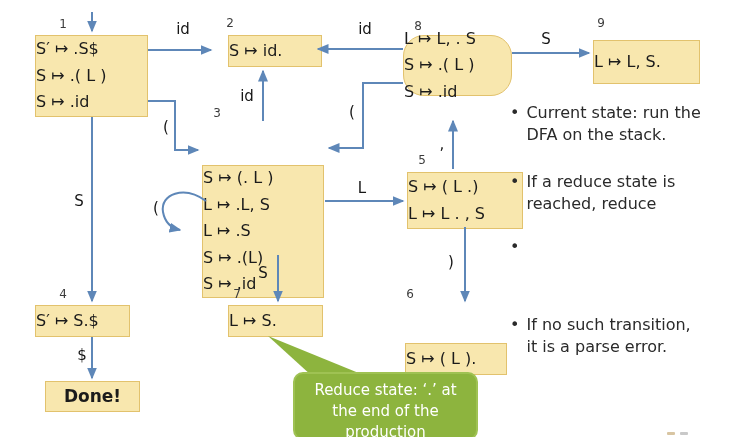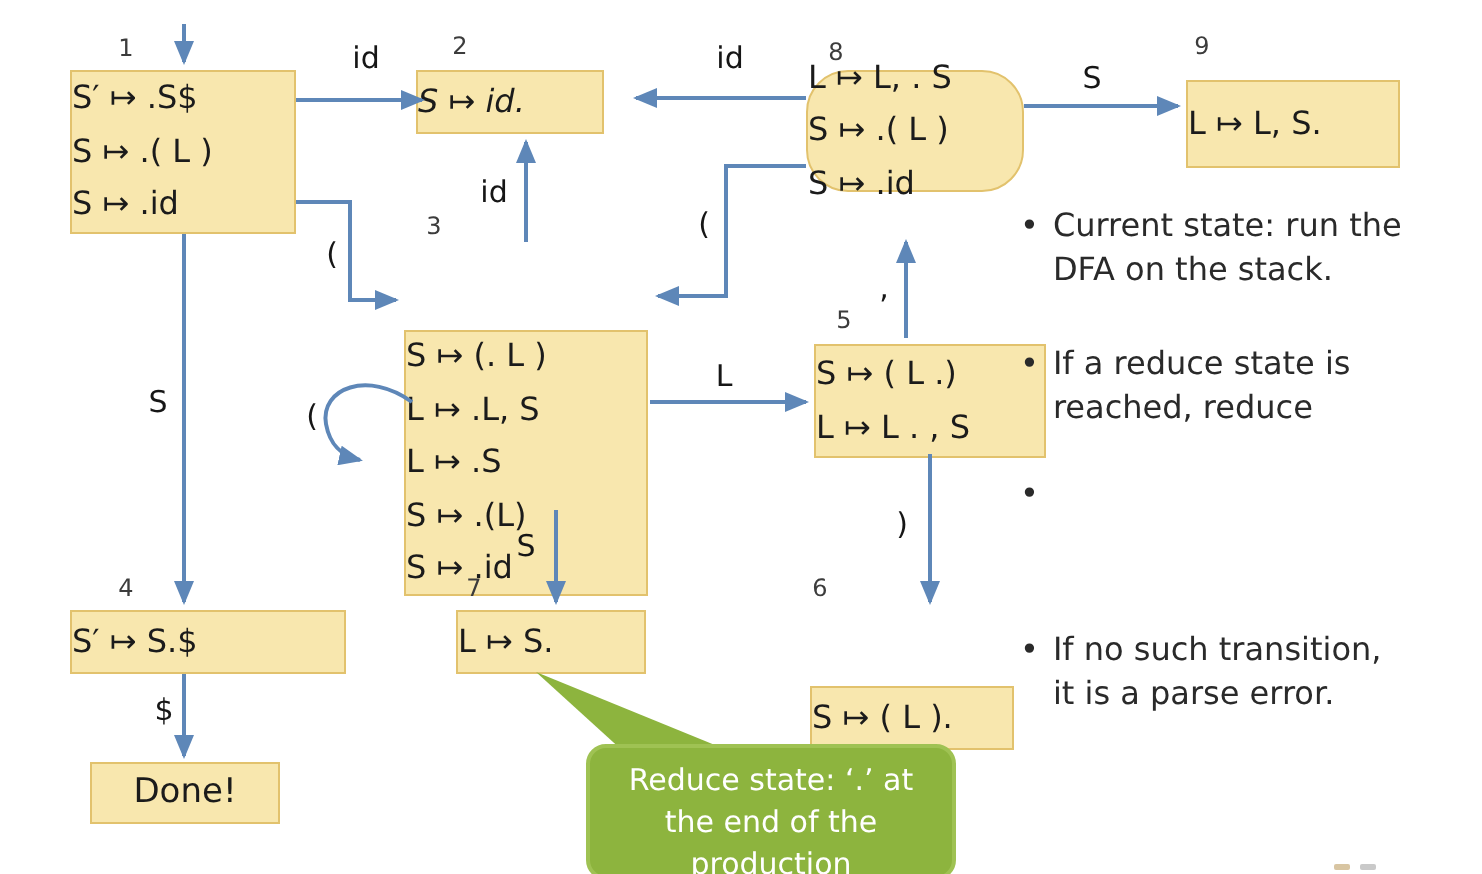--- a/index.html
+++ b/index.html
@@ -27,52 +27,52 @@
 </head>
 <body>
 
 <div class="stage">
 
   <div class="box" style="left:35px;top:35px;width:113px;height:82px;">
     <div class="ln">S′ ↦ .S$</div>
     <div class="ln">S ↦ .( L )</div>
     <div class="ln">S ↦ .id</div>
   </div>
-  <div class="box" style="left:208px;top:35px;width:94px;height:32px;font-style:italic;">
+  <div class="box" style="left:228px;top:35px;width:94px;height:32px;">
     <div class="ln">S ↦ id.</div>
   </div>
   <div class="box" style="left:202px;top:122px;width:122px;height:133px;margin-top:43px;">
     <div class="ln">S ↦ (. L )</div>
     <div class="ln">L ↦ .L, S</div>
     <div class="ln">L ↦ .S</div>
     <div class="ln">S ↦ .(L)</div>
     <div class="ln">S ↦ .id</div>
   </div>
-  <div class="box" style="left:35px;top:305px;width:138px;height:32px;">
+  <div class="box" style="left:35px;top:305px;width:95px;height:32px;">
     <div class="ln">S′ ↦ S.$</div>
   </div>
   <div class="box" style="left:407px;top:172px;width:116px;height:57px;">
     <div class="ln">S ↦ ( L .)</div>
     <div class="ln">L ↦ L . , S</div>
   </div>
   <div class="box" style="left:405px;top:305px;width:102px;height:32px;margin-top:38px;">
     <div class="ln">S ↦ ( L ).</div>
   </div>
   <div class="box" style="left:228px;top:305px;width:95px;height:32px;">
     <div class="ln">L ↦ S.</div>
   </div>
   <div class="box" style="left:403px;top:35px;width:109px;height:61px;border-radius:21px;">
     <div class="ln">L ↦ L, . S</div>
     <div class="ln">S ↦ .( L )</div>
     <div class="ln">S ↦ .id</div>
   </div>
   <div class="box" style="left:593px;top:40px;width:107px;height:44px;">
     <div class="ln">L ↦ L, S.</div>
   </div>
-  <div class="box done" style="left:45px;top:381px;width:95px;height:31px;">
+  <div class="box done" style="left:45px;top:381px;width:95px;height:31px;font-weight:bold;">
     <div class="ln">Done!</div>
   </div>
 
   <div class="num" style="left:63px;top:24px;">1</div>
   <div class="num" style="left:230px;top:23px;">2</div>
   <div class="num" style="left:217px;top:113px;">3</div>
   <div class="num" style="left:63px;top:294px;">4</div>
   <div class="num" style="left:422px;top:160px;">5</div>
   <div class="num" style="left:410px;top:294px;">6</div>
   <div class="num" style="left:237px;top:294px;">7</div>

